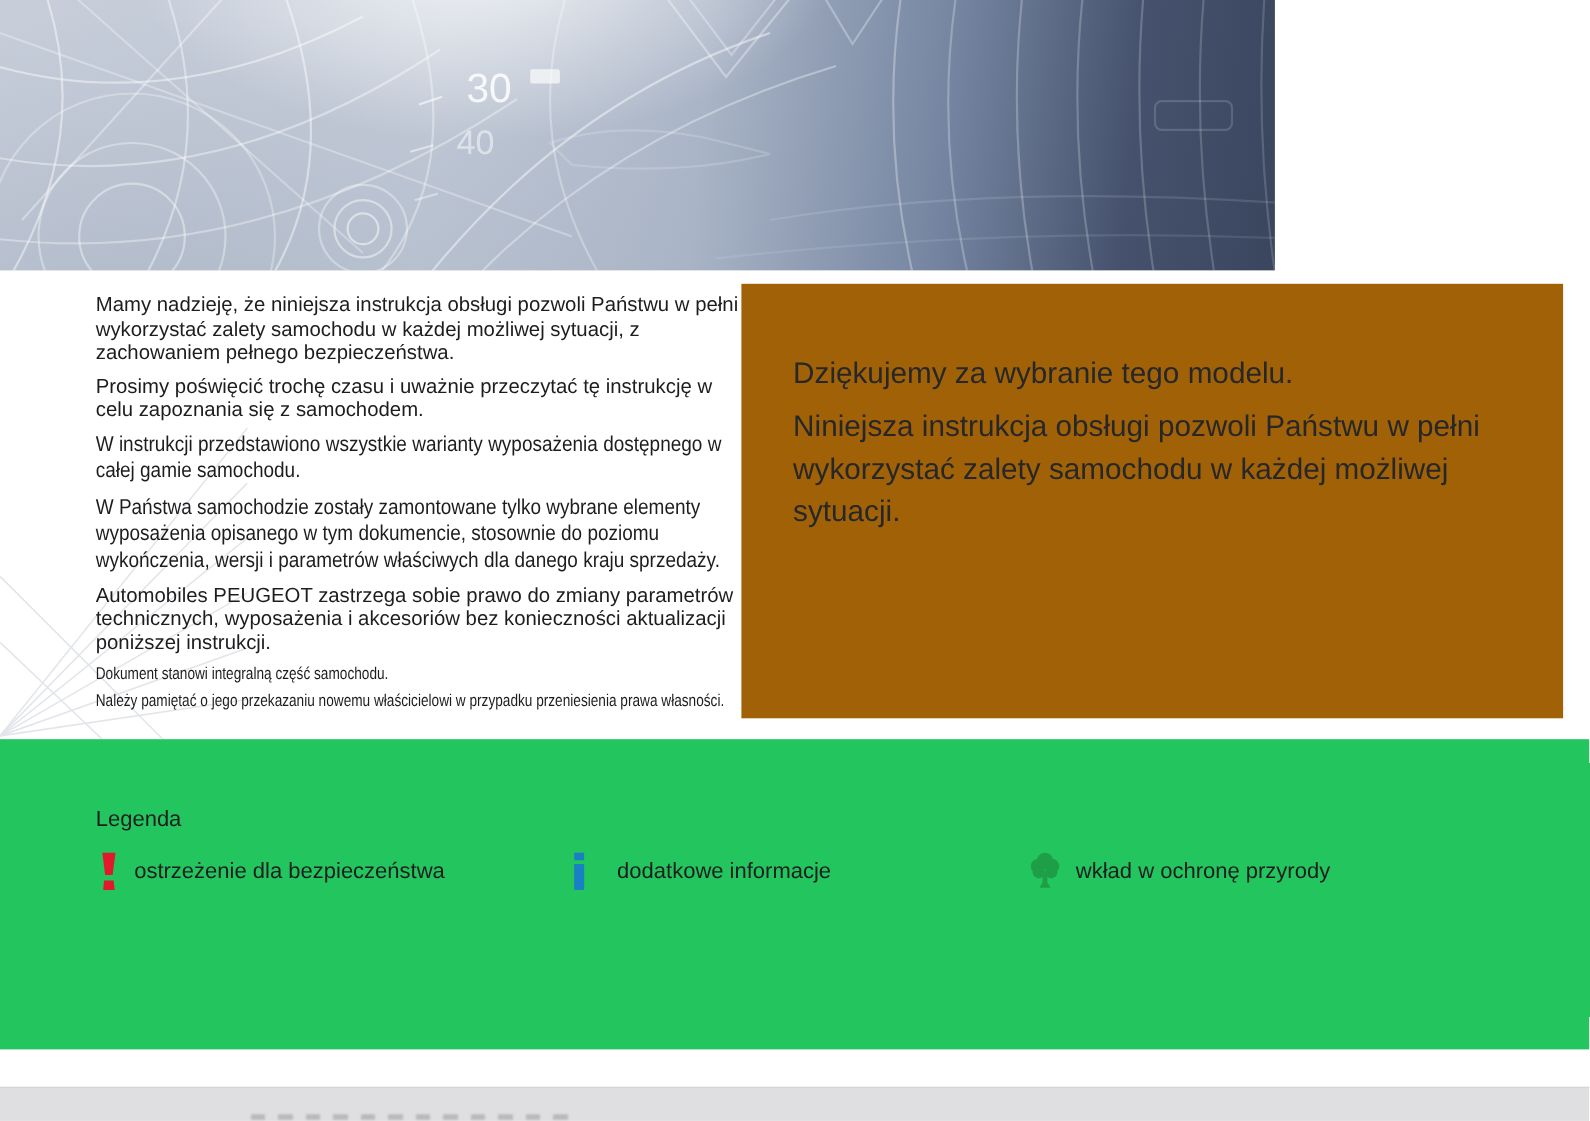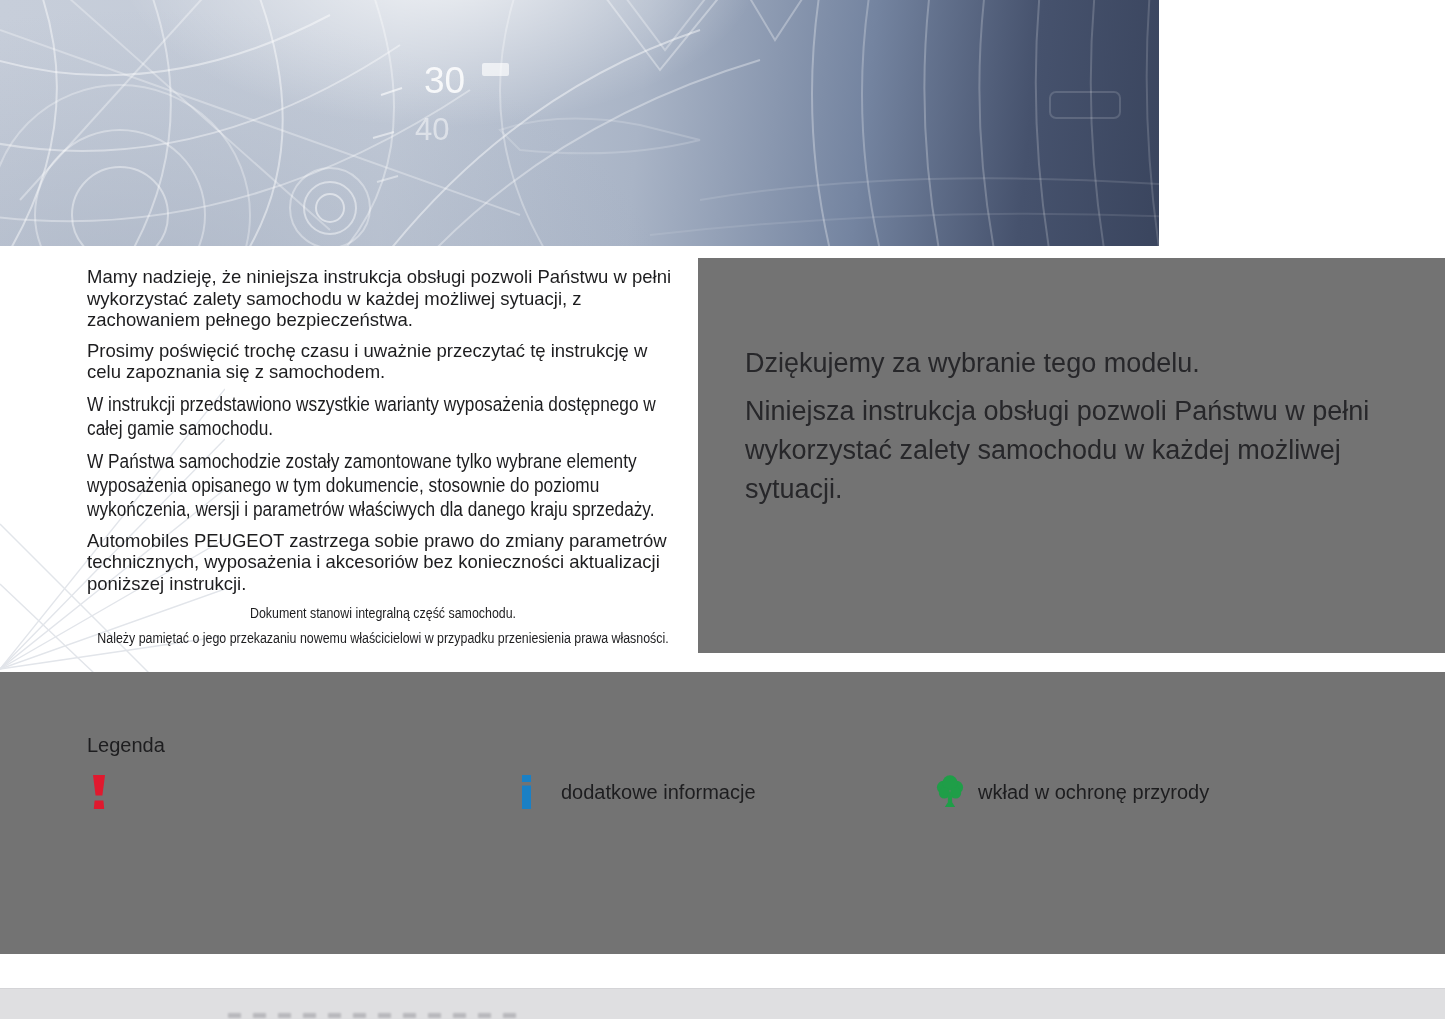--- a/index.html
+++ b/index.html
@@ -26,33 +26,33 @@
   }
 
   
   .mid { position:absolute; left:0; top:246px; width:1445px; height:426px; background:#ffffff; overflow:hidden; }
   .corner-lines { position:absolute; left:0; top:128px; width:225px; height:300px; }
 
   .intro { position:absolute; left:87px; top:20px; width:592px; color:#1d1d1f; }
   .intro p { margin:0 0 9px 0; }
   .intro p.norm  { font-size:18.5px; line-height:21.5px; }
   .intro p.cond1 { font-size:19.5px; line-height:24px; }
-  .intro p.cond2 { font-size:15.5px; line-height:20px; margin-bottom:5px;text-align:center; }
+  .intro p.cond2 { font-size:15.5px; line-height:20px; margin-bottom:5px; }
   .intro p.cond1 > span { display:inline-block; width:113%; transform:scaleX(.885); transform-origin:0 0; }
   .intro p.cond2 > span { display:inline-block; width:125%; transform:scaleX(.8);  transform-origin:0 0; }
 
   .highlight {
-    position:absolute; left:698px; top:12px; width:747px; height:395px;
-    background:#737373; color:#27272a;
-    padding:86px 40px 0 47px;
+    position:absolute; left:674px; top:12px; width:747px; height:395px;
+    background:#a16207; color:#27272a;
+    padding:62px 40px 0 47px;
   }
   .highlight p { font-size:27px; line-height:39px; margin:0 0 9px 0; }
 
   
-  .legend-section { position:absolute; left:0; top:672px; width:1445px; height:282px; background:#737373; }
+  .legend-section { position:absolute; left:0; top:672px; width:1445px; height:282px; background:#22c55e; }
   .legend-heading { position:absolute; left:87px; top:62px; font-size:20px; color:#1d1d1f; }
   .legend-item { position:absolute; top:103px; display:flex; align-items:center; gap:14px; }
   .legend-item .licon { display:flex; align-items:center; }
   .legend-item .llabel { font-size:20px; color:#1d1d1f; white-space:nowrap; }
   .li-1 { left:90px; }  .li-2 { left:520px;gap:28px; }  .li-3 { left:936px; }
 
   .bottom-strip {
     position:absolute; left:0; top:316px; width:1445px; height:31px;
     background:#dfdfe1; border-top:1px solid #d4d4d7;
   }
@@ -157,20 +157,21 @@
 
     <div class="legend-item li-1">
       <span class="licon">
         <svg width="18" height="34" viewBox="0 0 18 34" aria-hidden="true">
           <g fill="#e0192e">
             <path d="M3,0 L15,0 L12.4,20.5 L5.6,20.5 Z"></path>
             <path d="M4.6,25.5 h8.8 l0.8,8.5 h-10.4 z"></path>
           </g>
         </svg>
       </span>
+      <span class="llabel">ostrzeżenie dla bezpieczeństwa</span>
     </div>
 
     <div class="legend-item li-2">
       <span class="licon">
         <svg width="13" height="34" viewBox="0 0 13 34" aria-hidden="true">
           <g fill="#1a80c5">
             <rect x="2" y="0" width="9" height="7"></rect>
             <rect x="2" y="10.5" width="9" height="23.5"></rect>
           </g>
         </svg>

